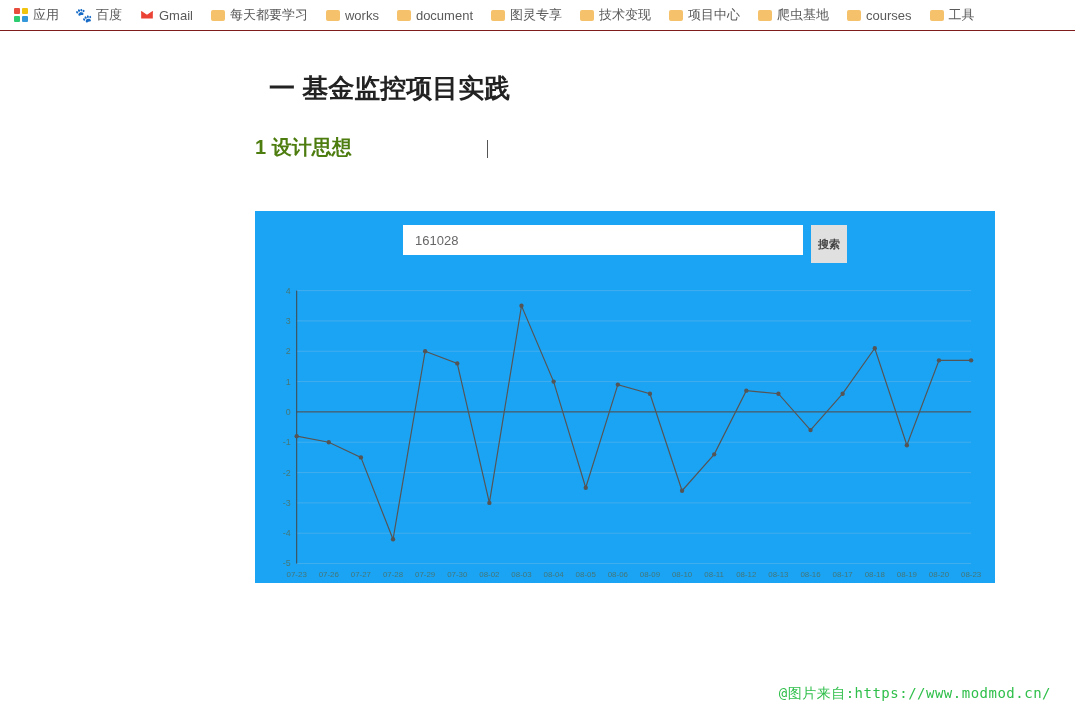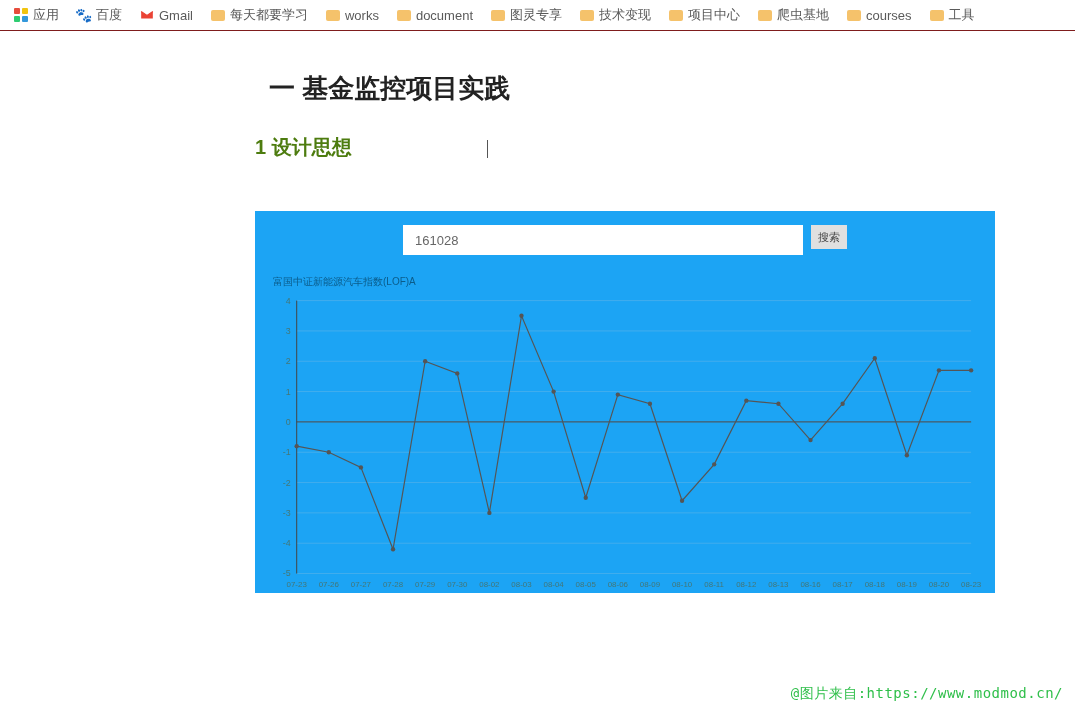--- a/index.html
+++ b/index.html
@@ -14,31 +14,31 @@
 .gmail-icon { width:14px; height:14px; display:inline-flex; align-items:center; justify-content:center; }
 .content { padding: 40px 0 0 255px; width: 100%; }
 h1.page-title { font-size: 26px; font-weight: 700; color: #222; margin-bottom: 28px; margin-left: 14px; }
 h2.section-title { font-size: 20px; font-weight: 700; color: #4d7c0f; margin-bottom: 50px; }
 .cursor-mark { display:inline-block; width:1px; height:18px; background:#555; vertical-align:middle; margin-left:130px; }
 ol.design-list { list-style: none; padding-left: 26px; font-size: 15px; color: #333; }
 ol.design-list li { margin-bottom: 16px; }
 .chart-panel { margin-top: 26px; width: 740px; background: #1ca4f4; padding: 14px 14px 0 14px; position: relative; }
 .search-row { display:flex; justify-content:center; gap:8px; margin-bottom:20px; }
 .search-input { width: 400px; height: 30px; background:#fff; border:none; padding:0 12px; font-size:13px; color:#666; outline:none; }
-.search-btn { width:36px; height:24px; background:#e0e0e0; border:none; font-size:11px; color:#444; cursor:pointer; }
+.search-btn { width:36px; height:38px; background:#e0e0e0; border:none; font-size:11px; color:#444; cursor:pointer;font-weight:bold; }
 .chart-title { font-size:10px; color:#0b5c8a; margin-left:4px; margin-bottom:4px; }
 .chart-area { position:relative; height:300px; }
 .chart-svg { width:100%; height:100%; }
 .x-tick { font-size:8px; fill:#477; }
 .y-tick { font-size:9px; fill:#477; }
 .grid-line { stroke:#6bb8e6; stroke-width:0.5; }
 .axis-line { stroke:#444; stroke-width:1; }
 .data-line { stroke:#555; stroke-width:1.2; fill:none; }
 .data-point { fill:#555; }
-.watermark { position:absolute; right:12px; bottom:4px; font-size:14px; color:#2fbf4a; font-family: monospace; letter-spacing:0.5px; }
+.watermark { position:absolute; right:24px; bottom:4px; font-size:14px; color:#2fbf4a; font-family: monospace; letter-spacing:0.5px; }
 </style>
 </head>
 <body>
 
 <div class="bookmark-bar">
   <div class="bm-item">
     <span class="bm-apps-icon">
         <span></span>
         <span></span>
         <span></span>
@@ -95,21 +95,20 @@
   <h2 class="section-title">
     <span>1 设计思想</span>
     <span class="cursor-mark"></span>
   </h2>
 
   <div class="chart-panel">
     <div class="search-row">
       <input class="search-input" value="161028" style="">
       <button class="search-btn">搜索</button>
     </div>
-    <div class="chart-title">富国中证新能源汽车指数(LOF)A</div>
     <div class="chart-area">
       <svg class="chart-svg" id="chart-svg" viewBox="0 0 720 300">
           <line class="grid-line" x1="28" y1="282" x2="710" y2="282"></line>
           <text class="y-tick" x="22" y="285" text-anchor="end">-5</text>
           <line class="grid-line" x1="28" y1="251.33333333333331" x2="710" y2="251.33333333333331"></line>
           <text class="y-tick" x="22" y="254.33333333333331" text-anchor="end">-4</text>
           <line class="grid-line" x1="28" y1="220.66666666666666" x2="710" y2="220.66666666666666"></line>
           <text class="y-tick" x="22" y="223.66666666666666" text-anchor="end">-3</text>
           <line class="grid-line" x1="28" y1="190.00000000000003" x2="710" y2="190.00000000000003"></line>
           <text class="y-tick" x="22" y="193.00000000000003" text-anchor="end">-2</text>

